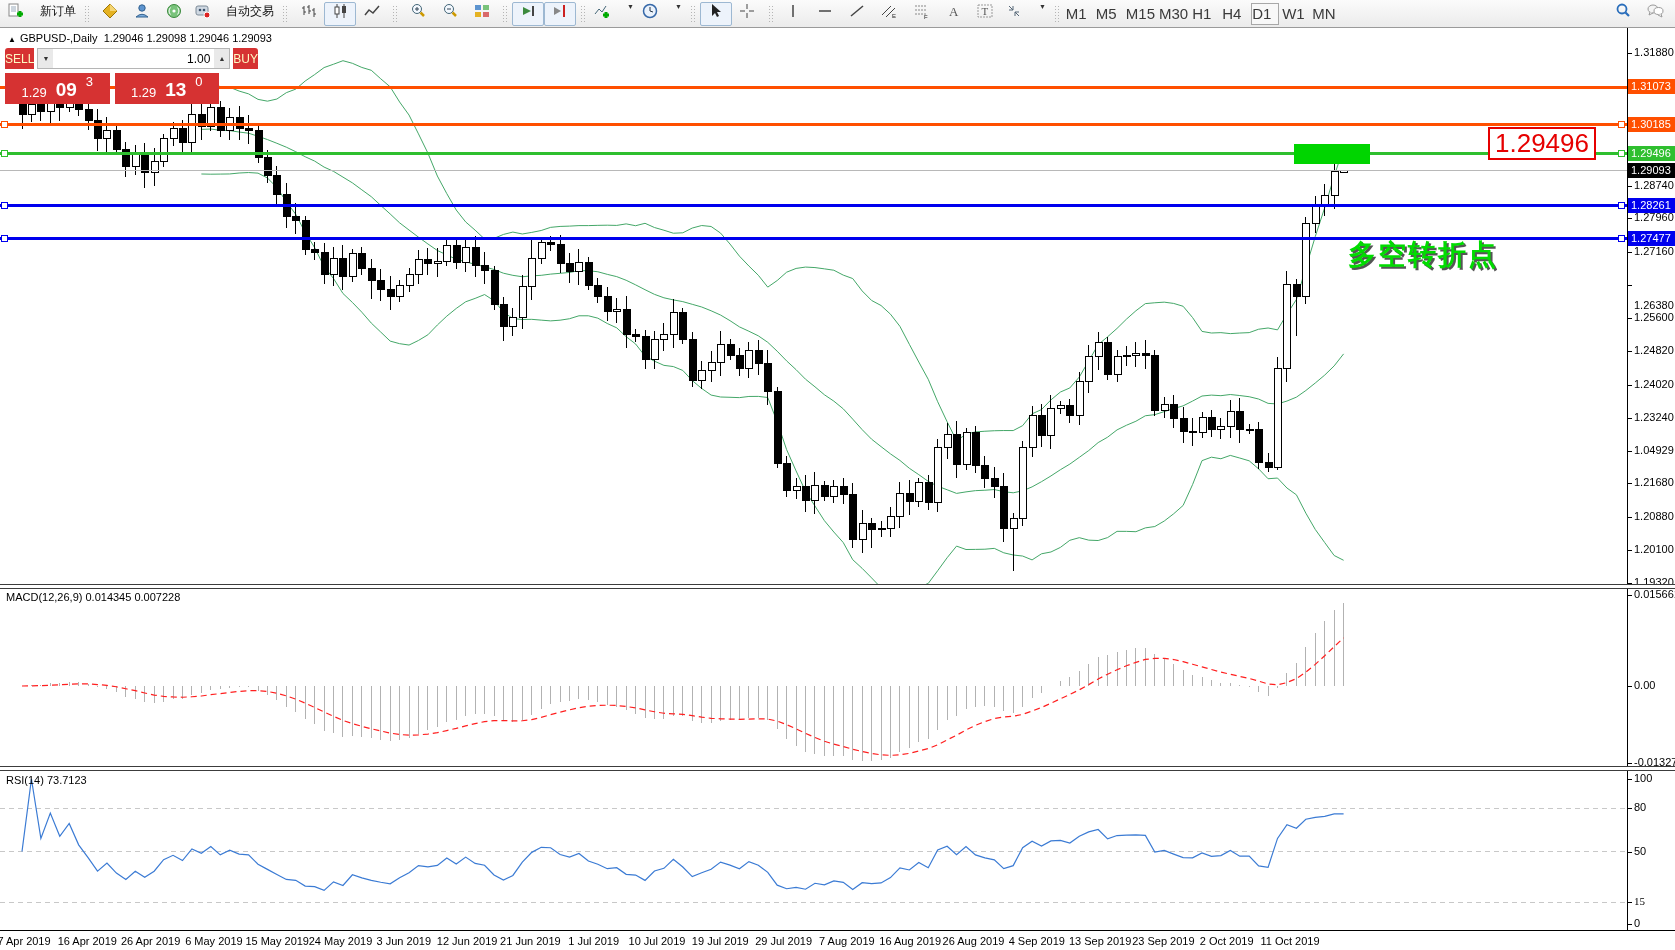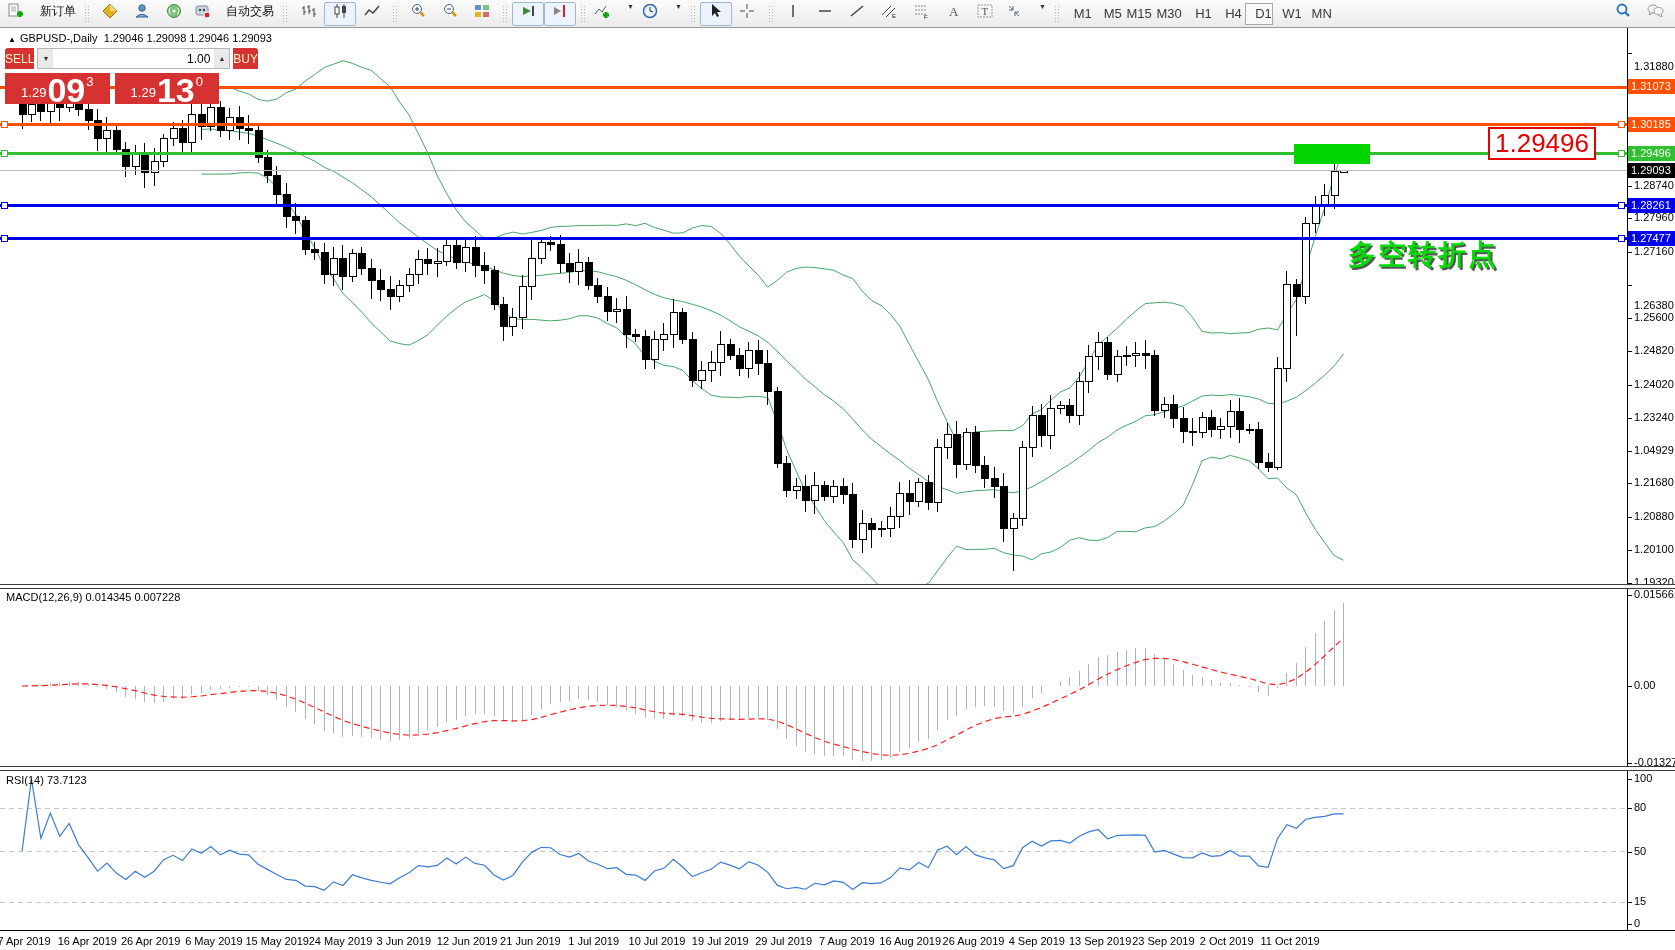--- a/index.html
+++ b/index.html
@@ -10,22 +10,22 @@
            background:linear-gradient(#fbfbfb,#ebebeb);border-bottom:1px solid #9a9a9a;
            display:flex;align-items:center;padding:0 4px;z-index:60}
   .tb-group{display:flex;align-items:center;height:26px}
   .grip{width:6px;height:18px;margin:0 4px;
         background-image:radial-gradient(circle,#b5b5b5 34%,transparent 36%);background-size:3px 3px}
   .tb-btn{height:22px;min-width:24px;display:flex;justify-content:center;
           border:1px solid transparent;border-radius:2px;padding:0 3px;gap:15px;cursor:default}
   .tb-btn.active{border:1px solid #9db8d2;background:#edf3fb}
   .tb-btn .lbl{font-size:12px;color:#111;white-space:nowrap}
   .caret{font-size:7px;color:#333;margin-left:1px}
-  .tf-btn{height:20px;min-width:26px;display:flex;align-items:center;justify-content:flex-end;
-          font-size:13px;color:#3a3a3a;border:1px solid transparent;margin:0 1px}
+  .tf-btn{height:20px;min-width:26px;display:flex;align-items:center;justify-content:flex-start;
+          font-size:15px;color:#3a3a3a;border:1px solid transparent;margin:0 1px}
   .tf-btn.active{border:1px solid #a8a8a8;background:#f8f8f8}
   .spacer{flex:1}
   
   .pane-svg{position:absolute;left:0;z-index:1}
   .pane-sep{position:absolute;left:0;width:1675px;height:3px;background:#fff;
             border-top:1px solid #3c3c3c;border-bottom:1px solid #3c3c3c;z-index:20}
   .axis-col{position:absolute;left:1627px;top:28px;width:48px;height:903px;background:#fff;
             border-left:1px solid #000;z-index:10}
   .tick{position:absolute;left:0;width:4px;height:1px;background:#000}
   .tick-lbl{position:absolute;left:6px;font-size:11px;color:#000;white-space:nowrap}
@@ -43,21 +43,21 @@
   .oct-btn{background:#d63232;color:#fef9c3;font-size:12px;display:flex;align-items:center;justify-content:center}
   .oct-sell{width:50px;border-radius:3px 0 0 0}
   .oct-buy{width:50px;border-radius:0 3px 0 0}
   .vol-wrap{flex:1;display:flex;margin:0 3px;border:1px solid #b5b5b5;box-sizing:border-box;background:#fff}
   .vol-arrow{width:15px;background:#e9e9e9;font-size:7px;color:#333;display:flex;align-items:center;justify-content:center;border:0}
   .vol-input{flex:1;border:0;outline:0;font-size:12px;text-align:right;padding-right:4px;font-family:"Liberation Sans",sans-serif}
   .oct-row2{display:flex;margin-top:4px;gap:5px;height:31px}
   .px-block{flex:1;background:#d63232;color:#fff;display:flex;align-items:flex-end;justify-content:center;
             padding-bottom:1px}
   .px-block .sm{font-size:13px;margin-bottom:3px}
-  .px-block .big{font-size:34px;font-weight:bold;line-height:26px;margin:0 1px}
+  .px-block .big{font-size:19px;font-weight:bold;line-height:26px;margin:0 9px}
   .px-block .sup{font-size:13px;align-self:flex-start;margin-top:1px}
   
   .price-flag{position:absolute;left:1488px;top:127px;width:104px;height:29px;background:#fff;
               border:2px solid #e60000;color:#e60000;font-size:26px;line-height:29px;text-align:center;z-index:40}
   .cn-note{position:absolute;left:1348px;top:236px;font-size:28px;font-weight:bold;color:#00dc00;
            letter-spacing:2px;text-shadow:2px 2px 0 #555;z-index:40;white-space:nowrap}
 </style>
 </head>
 <body>
 
@@ -762,21 +762,21 @@
 <div class="pane-sep" style="top:766px"></div>
 <svg id="rsi-pane" class="pane-svg" style="top:770px" width="1627" height="160" shape-rendering="crispEdges">
     <line x1="0" y1="38.01" x2="1627" y2="38.01" stroke="#c8c8c8" stroke-width="1" stroke-dasharray="5,4"></line>
     <line x1="0" y1="81.52499999999999" x2="1627" y2="81.52499999999999" stroke="#c8c8c8" stroke-width="1" stroke-dasharray="5,4"></line>
     <line x1="0" y1="132.2925" x2="1627" y2="132.2925" stroke="#c8c8c8" stroke-width="1" stroke-dasharray="5,4"></line>
     <polyline points="22,81.52499999999999 31.439999999999998,9 40.879999999999995,68.50769230769379 50.32,43.12941176470617 59.76,66.34534883720937 69.19999999999999,53.429729729730205 78.64,74.83829787234002 88.08,87.56875000000024 97.52,101.11706161137442 106.96,93.14155844155847 116.39999999999999,103.07228260869556 125.83999999999999,109.525158227848 135.28,101.3428779069769 144.72,107.19922480620167 154.16,101.24053398058274 163.6,89.64647404505392 173.04,85.3259560763436 182.48,90.57995550677518 191.92,78.89624688719307 201.35999999999999,83.29403171706109 210.79999999999998,76.51776154213748 220.23999999999998,84.89072706224435 229.67999999999998,80.2033744557103 239.11999999999998,84.0816950060829 248.56,84.86430258401587 258,94.23143616133922 267.44,99.3818853165626 276.88,104.42188097148231 286.32,109.42980492285704 295.76,110.34320328361135 305.2,116.04102113382457 314.64,116.58250811069395 324.08,120.41580802559852 333.52,111.91169803958567 342.96,115.48785061576035 352.4,104.74808347374353 361.84,107.90381771279964 371.28,110.38270460754768 380.71999999999997,112.281253179286 390.15999999999997,113.82233176562256 399.59999999999997,107.7206234957233 409.03999999999996,102.68662467340982 418.47999999999996,95.55674684888368 427.91999999999996,96.85876240367998 437.35999999999996,95.40881854285362 446.79999999999995,87.98856574157071 456.23999999999995,93.99293872834407 465.67999999999995,87.11175356313078 475.12,93.42539559163495 484.56,95.2316464525871 494,104.9303881616265 503.44,110.013328956353 512.88,105.46517955290788 522.3199999999999,92.09556871744324 531.76,82.34769609128782 541.1999999999999,77.3030900438457 550.64,77.74925136745867 560.0799999999999,84.56456846156406 569.52,87.03344129803791 578.9599999999999,83.54709482800118 588.4,90.99394082083482 597.8399999999999,94.26809681896272 607.28,98.67467885727166 616.7199999999999,97.72293303939504 626.16,104.31680058034216 635.6,105.06216060431656 645.04,110.39672587226381 654.48,101.02962796681814 663.92,98.32499089952542 673.36,89.25362584672571 682.8,96.99157406086442 692.24,106.5490302982148 701.68,102.71490051149078 711.12,99.24236789353752 720.56,92.11180911145352 730,95.14270977761444 739.4399999999999,98.73069942438045 748.88,91.61790420698166 758.3199999999999,95.20595372701817 767.76,102.35195176989163 777.1999999999999,115.17580100054134 786.64,118.74714763846514 796.0799999999999,117.40648193724557 805.52,119.23835941360217 814.9599999999999,113.27367380675649 824.4,114.88459553702444 833.8399999999999,110.9101204196708 843.28,112.29123328843676 852.7199999999999,119.39396041716999 862.16,112.65122077992645 871.5999999999999,113.69892461928919 881.04,112.94348166321018 890.4799999999999,107.5813562514353 899.92,97.88200087694702 909.3599999999999,99.96586760128457 918.8,92.46276387548285 928.24,97.79306740098544 937.68,79.89639869545896 947.12,76.19403457144364 956.56,84.80826525121222 966,76.44202005495188 975.4399999999999,84.87929022501325 984.88,87.85986603214818 994.3199999999999,89.84611051006944 1003.76,98.62301655478458 1013.1999999999999,95.62982846175663 1022.64,77.6912118453534 1032.08,71.211509614459 1041.52,76.08547273195836 1050.96,70.93474699045218 1060.3999999999999,70.37092143145415 1069.84,73.09216346269847 1079.28,66.24268405665805 1088.72,61.93361906134916 1098.1599999999999,59.53220572622309 1107.6,68.83803864350355 1117.04,65.52589256365829 1126.48,65.20680022323765 1135.9199999999998,64.95168985767293 1145.36,65.38507674669039 1154.8,81.99314013259361 1164.24,80.35742256756782 1173.6799999999998,84.07269647806466 1183.12,87.57264414224046 1192.56,87.79568438016167 1202,82.85863819150777 1211.4399999999998,86.4345879979572 1220.8799999999999,85.57754328726213 1230.32,80.46652882963319 1239.76,86.1595867855533 1249.2,86.1595867855533 1258.6399999999999,95.85690158664583 1268.08,97.31153662697771 1277.52,68.40416289154753 1286.96,54.695103015173764 1296.3999999999999,58.2658603589507 1305.84,49.27644033961537 1315.28,47.317874798413904 1324.72,46.36133237737581 1334.1599999999999,43.88860401848246 1343.6,43.832956675111646 " fill="none" stroke="#3b7bd4" stroke-width="1.2" shape-rendering="auto"></polyline>
   </svg>
 
 <div class="axis-col" id="axis-col">
     <div class="tick" style="top: 25px;"></div>
-    <div class="tick-lbl" style="top: 32px; text-align: right;">1.31880</div>
+    <div class="tick-lbl" style="top: 18px; text-align: right;">1.31880</div>
     <div class="tick" style="top: 157.5px;"></div>
     <div class="tick-lbl" style="top: 150.5px;">1.28740</div>
     <div class="tick" style="top: 190.414px;"></div>
     <div class="tick-lbl" style="top: 183.414px;">1.27960</div>
     <div class="tick" style="top: 224.172px;"></div>
     <div class="tick-lbl" style="top: 217.172px;">1.27160</div>
     <div class="tick" style="top: 257.086px;"></div>
     <div class="tick-lbl" style="top: 244px; margin-top: 27px;">1.26380</div>
     <div class="tick" style="top: 290px;"></div>
     <div class="tick-lbl" style="top: 283px;">1.25600</div>
@@ -808,21 +808,21 @@
     <div class="tick-lbl" style="top: 651px;">0.00</div>
     <div class="tick" style="top: 735.147px;"></div>
     <div class="tick-lbl" style="top: 728.147px;">-0.013276</div>
     <div class="tick" style="top: 751px;"></div>
     <div class="tick-lbl" style="top: 744px;">100</div>
     <div class="tick" style="top: 780.01px;"></div>
     <div class="tick-lbl" style="top: 773.01px;">80</div>
     <div class="tick" style="top: 823.525px;"></div>
     <div class="tick-lbl" style="top: 816.525px;">50</div>
     <div class="tick" style="top: 874.293px;"></div>
-    <div class="tick-lbl" style="top: 867.293px;">15</div>
+    <div class="tick-lbl" style="top: 867.293px; font-family: Liberation Serif, serif;">15</div>
     <div class="tick" style="top: 896.05px;"></div>
     <div class="tick-lbl" style="top: 889.05px;">0</div>
   </div>
 <div class="bottom-axis" id="bottom-axis">
     <div class="date-lbl" style="left: 24px;">7 Apr 2019</div>
     <div class="date-lbl" style="left: 87.3px;">16 Apr 2019</div>
     <div class="date-lbl" style="left: 150.6px;">26 Apr 2019</div>
     <div class="date-lbl" style="left: 213.9px;">6 May 2019</div>
     <div class="date-lbl" style="left: 277.2px;">15 May 2019</div>
     <div class="date-lbl" style="left: 340.5px;">24 May 2019</div>

